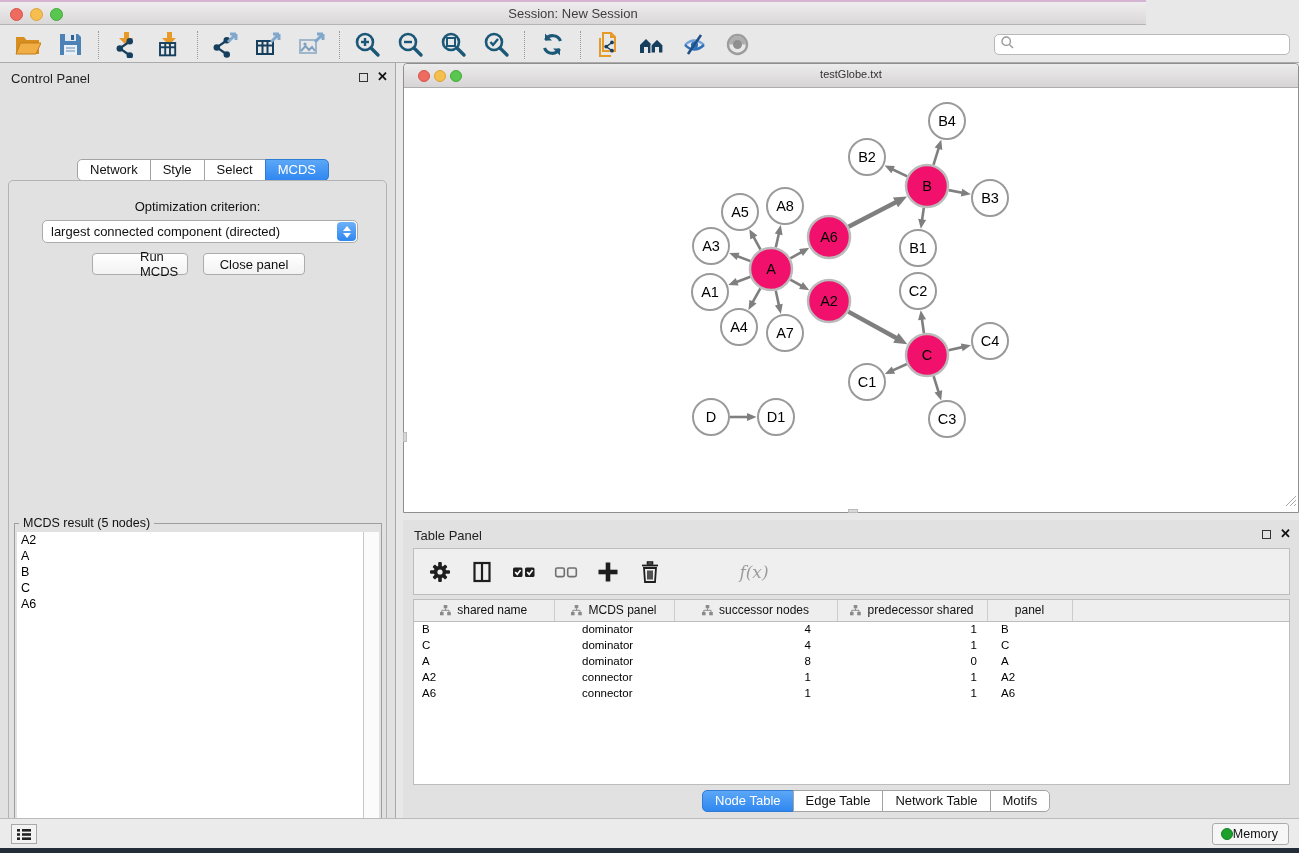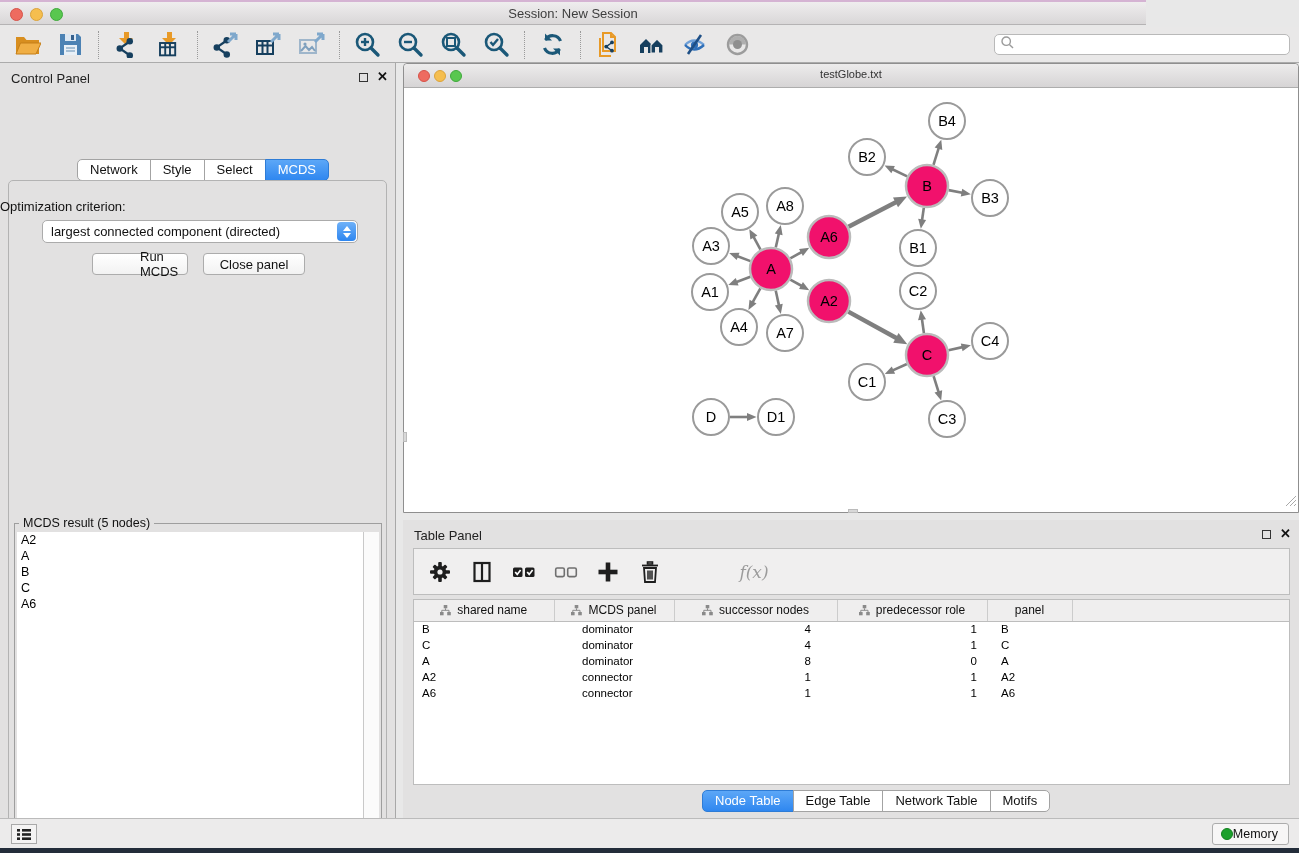--- a/index.html
+++ b/index.html
@@ -40,21 +40,21 @@
   .seg-tabs { position:absolute; display:flex; }
   .seg-tab { padding:2px 12px 3px; font-size:13px; background:#fff; color:#111;
     border:1px solid #A3A3A3; margin-left:-1px; cursor:pointer; white-space:nowrap; }
   .seg-tab:first-child { border-radius:5px 0 0 5px; }
   .seg-tab:last-child  { border-radius:0 5px 5px 0; }
   .seg-tab.sel { background:linear-gradient(#5CA7F7,#2F87F0); color:#fff; border-color:#2E7CD6; }
   .cp-tabs { left:78px; top:96px; }
 
   .cp-box { position:absolute; left:8px; top:117px; width:379px; height:683px;
     border:1px solid #B3B3B3; border-radius:5px; }
-  .opt-label { position:absolute; left:0; width:100%; top:136px; text-align:left; font-size:13px; color:#111; }
+  .opt-label { position:absolute; left:0; width:100%; top:136px; text-align:center; font-size:13px; color:#111; }
   .combo { position:absolute; left:42px; top:157px; width:316px; height:23px; background:#fff;
     border:1px solid #ABABAB; border-radius:5px; display:flex; align-items:center; cursor:pointer; }
   .combo-text { flex:1; font-size:13px; padding-left:8px; color:#111; white-space:nowrap; overflow:hidden; }
   .combo-step { width:19px; height:19px; margin-right:1px; border-radius:4px;
     background:linear-gradient(#6FB1F8,#2E86F0); display:flex; flex-direction:column; align-items:center; justify-content:center; gap:2px; }
   .combo-step .up, .combo-step .dn { width:0; height:0; border-left:4px solid transparent; border-right:4px solid transparent; }
   .combo-step .up { border-bottom:5px solid #fff; }
   .combo-step .dn { border-top:5px solid #fff; }
   .btn { position:absolute; height:22px; background:linear-gradient(#FFFFFF,#F2F2F2); border:1px solid #ACACAC;
     border-radius:4px; font-size:13px; color:#111; display:flex; align-items:center; justify-content:center; cursor:pointer; }
@@ -608,21 +608,21 @@
               </span>
             </th>
             <th>
               <span class="hdr-inner">
                 <svg width="11" height="11" viewBox="0 0 11 11">
                   <rect x="3.7" y="0" width="3.6" height="3.3" fill="#8A8A8A"></rect>
                   <rect x="0" y="7" width="3.6" height="3.3" fill="#8A8A8A"></rect>
                   <rect x="7.2" y="7" width="3.6" height="3.3" fill="#8A8A8A"></rect>
                   <path d="M5.5 3.3 v2 M1.8 7 v-1.7 h7.2 V7" stroke="#8A8A8A" fill="none" stroke-width="1"></path>
                 </svg>
-                <span>predecessor role</span>
+                <span>predecessor shared</span>
               </span>
             </th>
             <th>
               <span class="hdr-inner">
                 <span>panel</span>
               </span>
             </th>
             <th class="no-ico" style="border-right: none;"></th>
           </tr>
         </thead>

